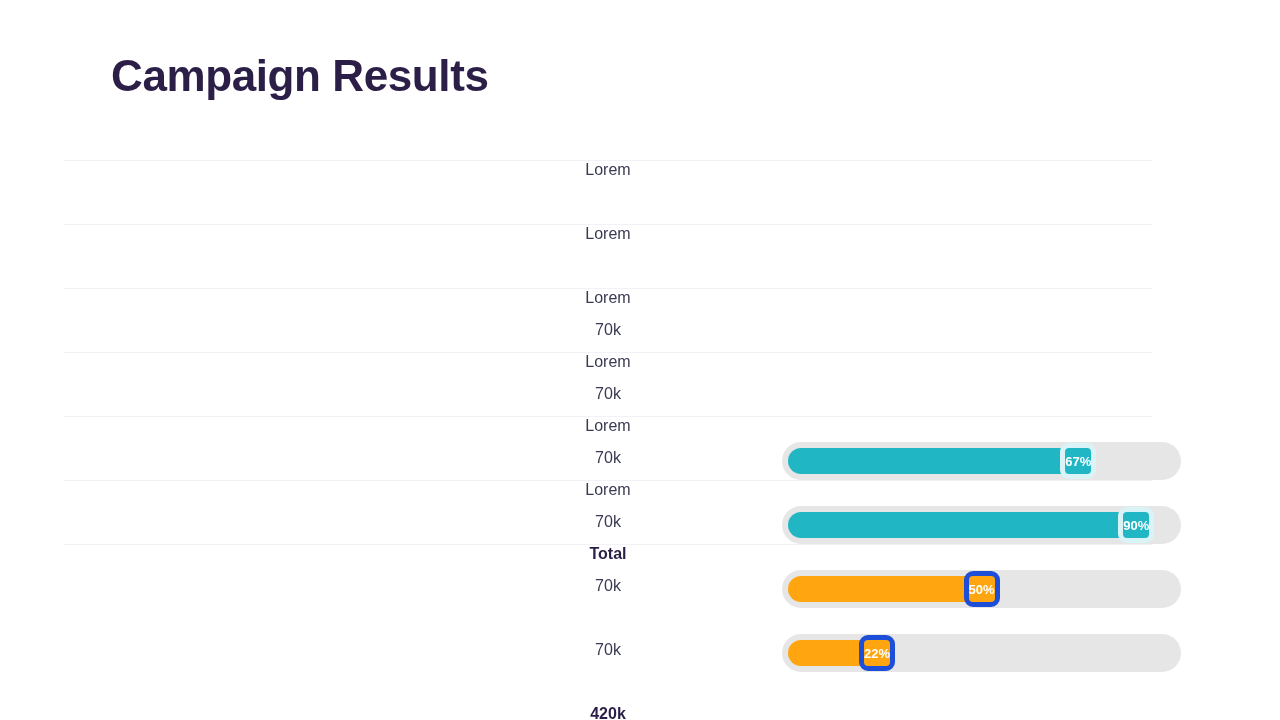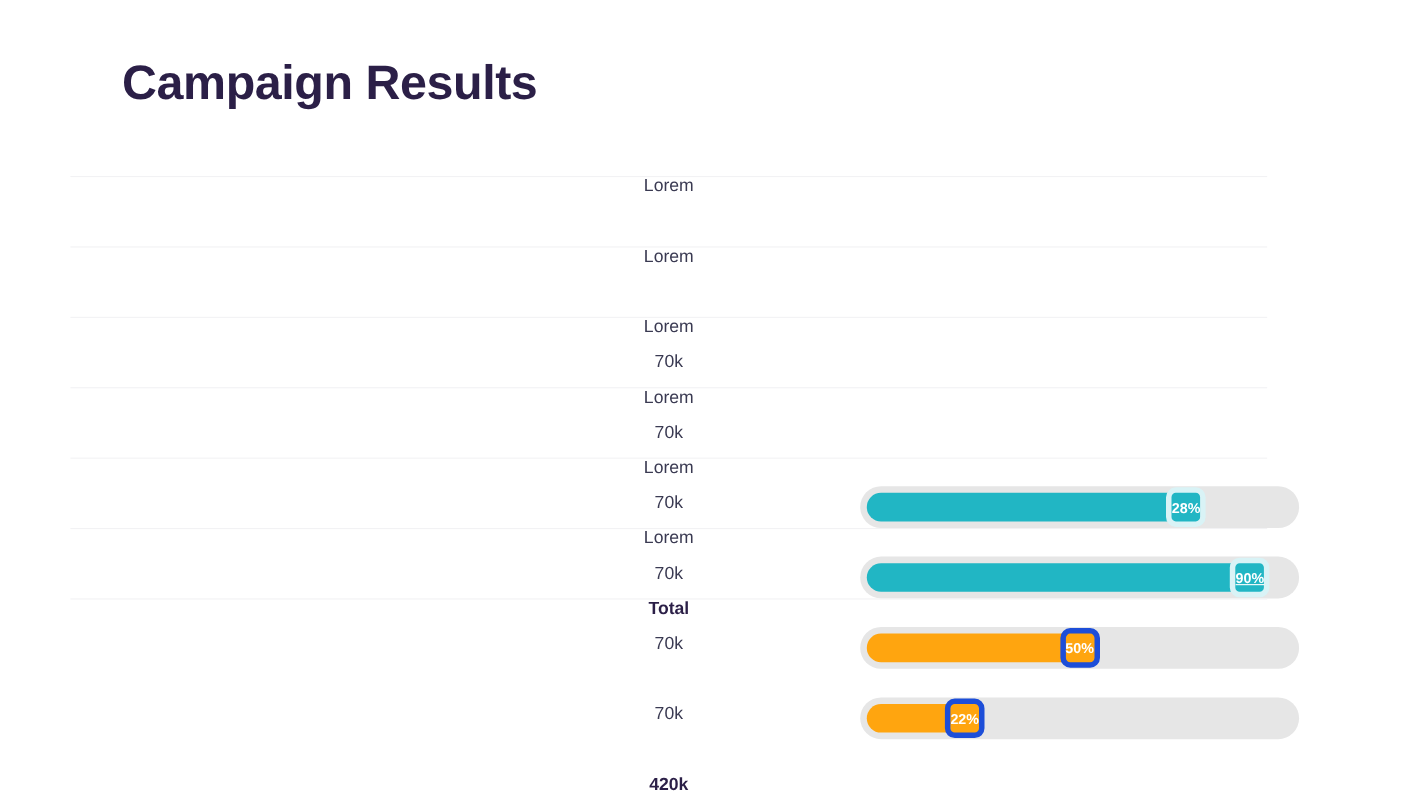--- a/index.html
+++ b/index.html
@@ -186,32 +186,32 @@
 
 
     <div id="rows-container">
         <div class="row body-row">
           <div class="cell-tactic">Lorem</div>
           <div class="cell-stat">70k</div>
           <div class="cell-pacing">
             <div class="bar-wrap">
               <div class="bar-track"></div>
               <div class="bar-fill teal" style="width: 290.25px;"></div>
-              <div class="bar-badge teal" style="left: 296.25px;">28%</div>
+              <div class="bar-badge teal" style="left: 296.25px;">67%</div>
             </div>
           </div>
         </div>
         <div class="row body-row">
           <div class="cell-tactic">Lorem</div>
           <div class="cell-stat">70k</div>
           <div class="cell-pacing">
             <div class="bar-wrap">
               <div class="bar-track"></div>
               <div class="bar-fill teal" style="width: 348.3px;"></div>
-              <div class="bar-badge teal" style="left: 354.3px; text-decoration: underline;">90%</div>
+              <div class="bar-badge teal" style="left: 354.3px;">90%</div>
             </div>
           </div>
         </div>
         <div class="row body-row">
           <div class="cell-tactic">Lorem</div>
           <div class="cell-stat">70k</div>
           <div class="cell-pacing">
             <div class="bar-wrap">
               <div class="bar-track"></div>
               <div class="bar-fill orange" style="width: 193.5px;"></div>

